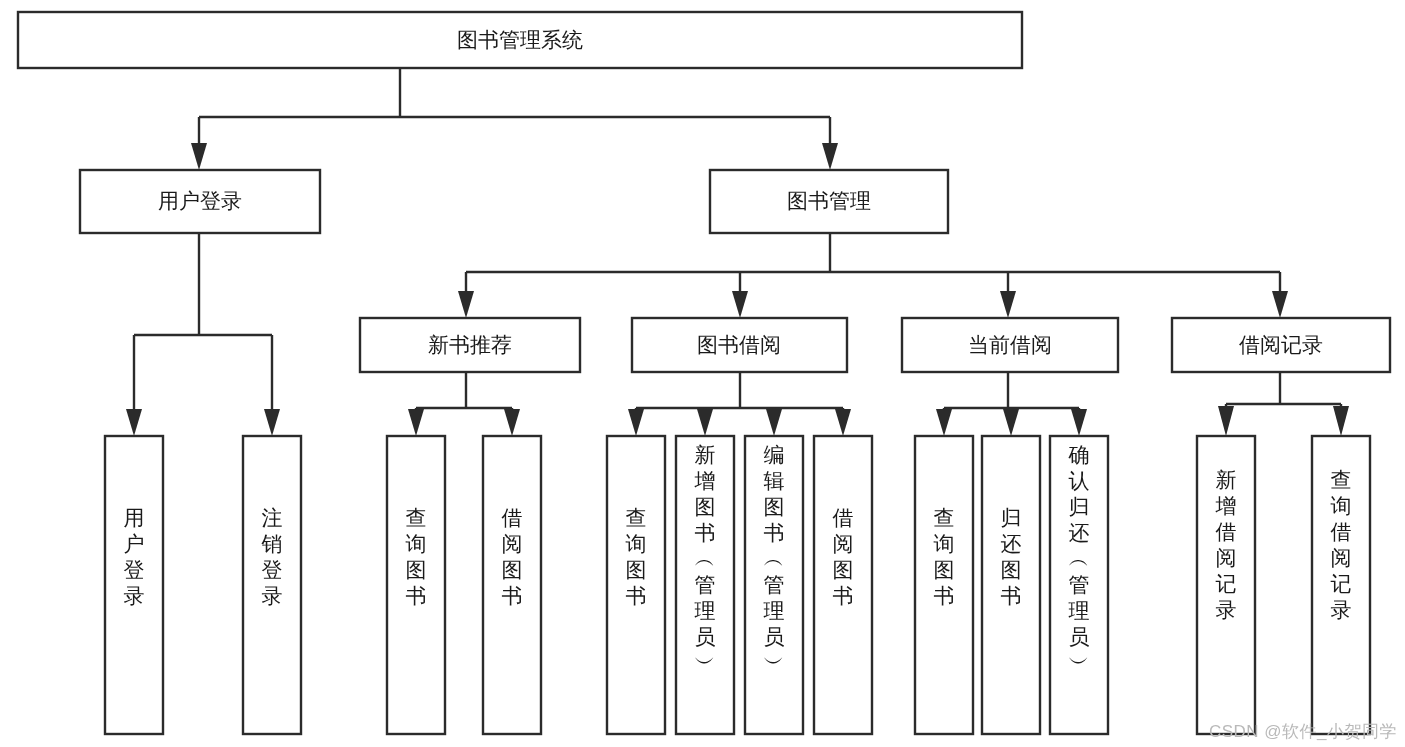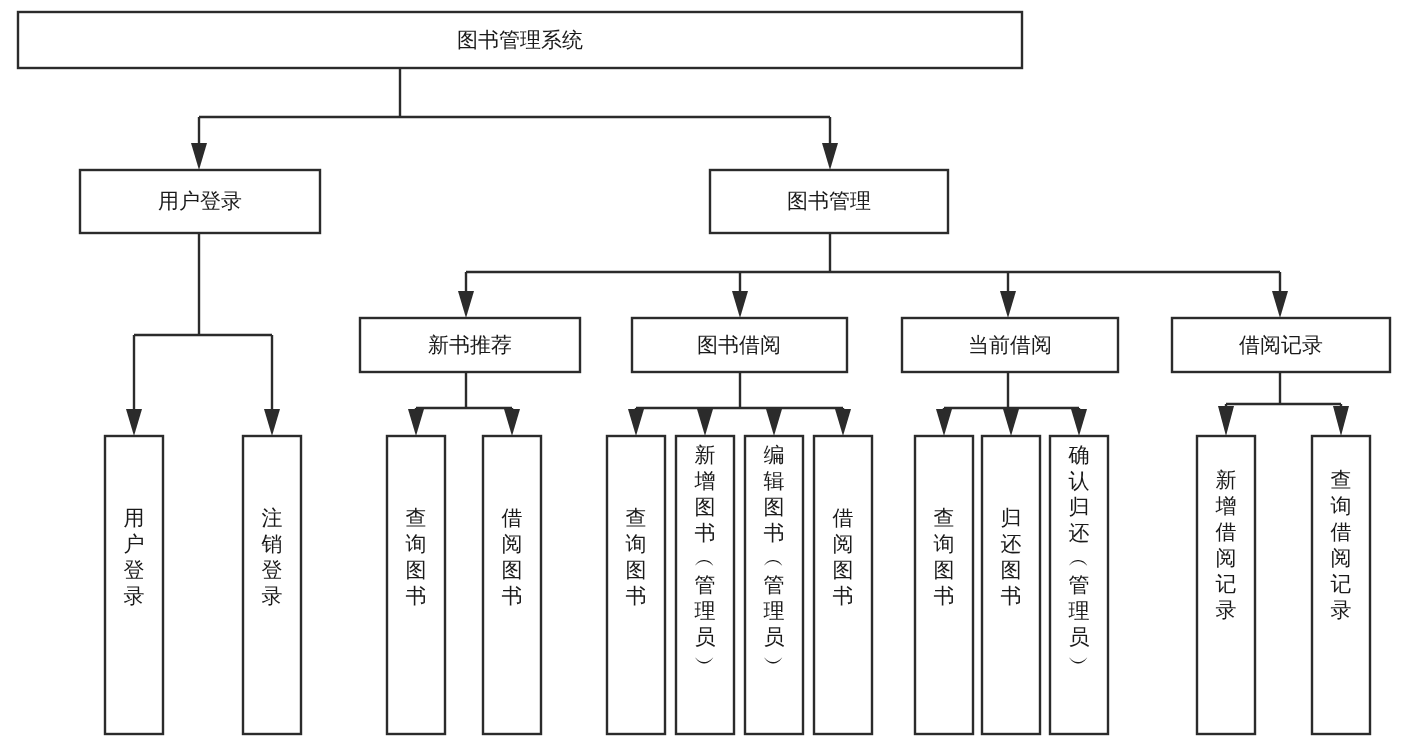--- a/index.html
+++ b/index.html
@@ -225,13 +225,14 @@
       <rect class="node-box" x="1197" y="436" width="58" height="298"></rect>
       <text class="node-label-v" x="1226" y="487"><tspan x="1226" dy="0">新</tspan><tspan x="1226" dy="26">增</tspan><tspan x="1226" dy="26">借</tspan><tspan x="1226" dy="26">阅</tspan><tspan x="1226" dy="26">记</tspan><tspan x="1226" dy="26">录</tspan></text>
     </g>
     <g>
       <rect class="node-box" x="1312" y="436" width="58" height="298"></rect>
       <text class="node-label-v" x="1341" y="487"><tspan x="1341" dy="0">查</tspan><tspan x="1341" dy="26">询</tspan><tspan x="1341" dy="26">借</tspan><tspan x="1341" dy="26">阅</tspan><tspan x="1341" dy="26">记</tspan><tspan x="1341" dy="26">录</tspan></text>
     </g>
 
   </svg>
 
+  <div class="watermark">CSDN @软件_小贺同学</div>
 </div>
 
 </body></html>

